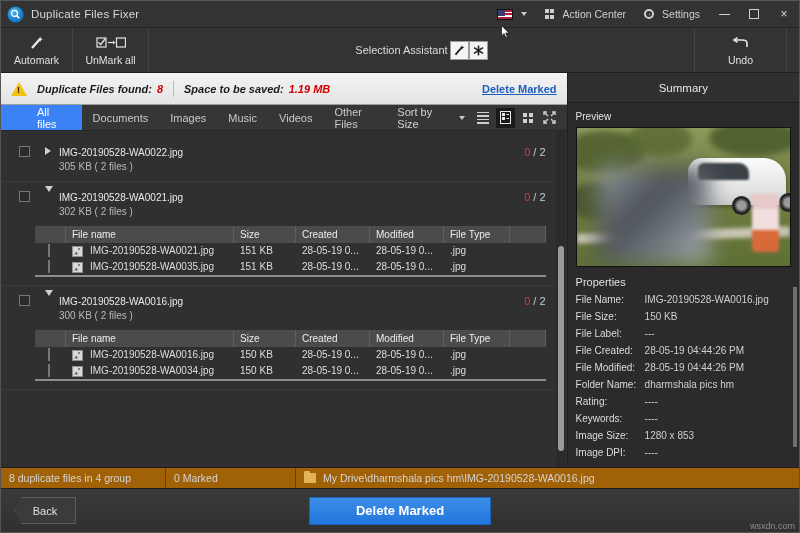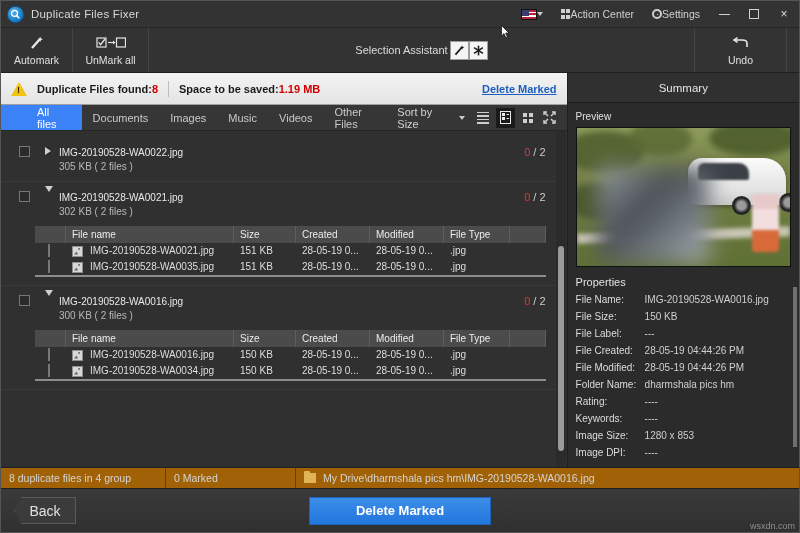--- a/index.html
+++ b/index.html
@@ -30,21 +30,21 @@
     width: 17px; height: 17px; border-radius: 50%;
     background: radial-gradient(circle at 35% 30%, #53b4ef, #1878c0 70%);
     display: flex; align-items: center; justify-content: center;
     margin-right: 7px; flex: none;
     border: 1px solid #0e5d9b;
   }
   .app-logo svg { display: block; }
   .app-title { font-size: 11.5px; color: #d8d8d8; letter-spacing: .2px; }
   .tb-right { margin-left: auto; display: flex; align-items: center; height: 100%; }
   .tb-item {
-    display: flex; align-items: center; gap: 0;
+    display: flex; align-items: center; gap: 8px;
     font-size: 10.5px; color: #cfcfcf;
     padding: 0 9px; height: 100%;
   }
   .flag {
     width: 16px; height: 11px; position: relative;
     background: #b22234; overflow: hidden; border: 1px solid #111;
   }
   .flag .stripes {
     position: absolute; inset: 0;
     background: repeating-linear-gradient(to bottom, #b22234 0 1.7px, #ffffff 1.7px 3.4px);
@@ -117,21 +117,21 @@
     color: #1b1b1b; font-size: 11px;
   }
   .warn-tri {
     width: 0; height: 0; border-left: 8px solid transparent; border-right: 8px solid transparent;
     border-bottom: 14px solid #f2c313; position: relative; flex: none;
   }
   .warn-tri::after {
     content: "!"; position: absolute; left: -2px; top: 3px; font-size: 9px;
     font-weight: bold; color: #3a2c00;
   }
-  .info-seg { font-weight: bold; display: flex; align-items: baseline; }
+  .info-seg { font-weight: bold; display: flex; gap: 5px; align-items: baseline; font-style: italic; }
   .info-seg .val { color: #d00000; }
   .vdiv { width: 1px; height: 16px; background: #bdbdbd; }
   .delete-link {
     margin-left: auto; color: #1b5fc1; text-decoration: underline;
     font-size: 11px; font-weight: bold;
   }
 
   
   .tabbar {
     height: 26px; min-height: 26px; background: #363636;
@@ -281,21 +281,21 @@
     background: #e2b457; border-radius: 1px 1px 0 0;
   }
 
   
   .footer {
     height: 43px; min-height: 43px; background: linear-gradient(#3a3a3a, #303030);
     display: flex; align-items: center; position: relative;
   }
   .back-btn {
     margin-left: 13px; width: 62px; height: 27px; background: #3b3b3b;
-    border: 1px solid #5a5a5a; color: #e0e0e0; font-size: 14px;
+    border: 1px solid #5a5a5a; color: #e0e0e0; font-size: 11px;
     display: flex; align-items: center; justify-content: center;
     clip-path: polygon(12% 0, 100% 0, 100% 100%, 12% 100%, 0 50%);
   }
   .delete-btn {
     position: absolute; left: 50%; transform: translateX(-50%);
     width: 182px; height: 28px; background: linear-gradient(#3d8ee8, #2176dd);
     border: 1px solid #1b63bb; color: #ffffff; font-size: 13px; font-weight: bold;
     display: flex; align-items: center; justify-content: center;
   }
   .watermark {

